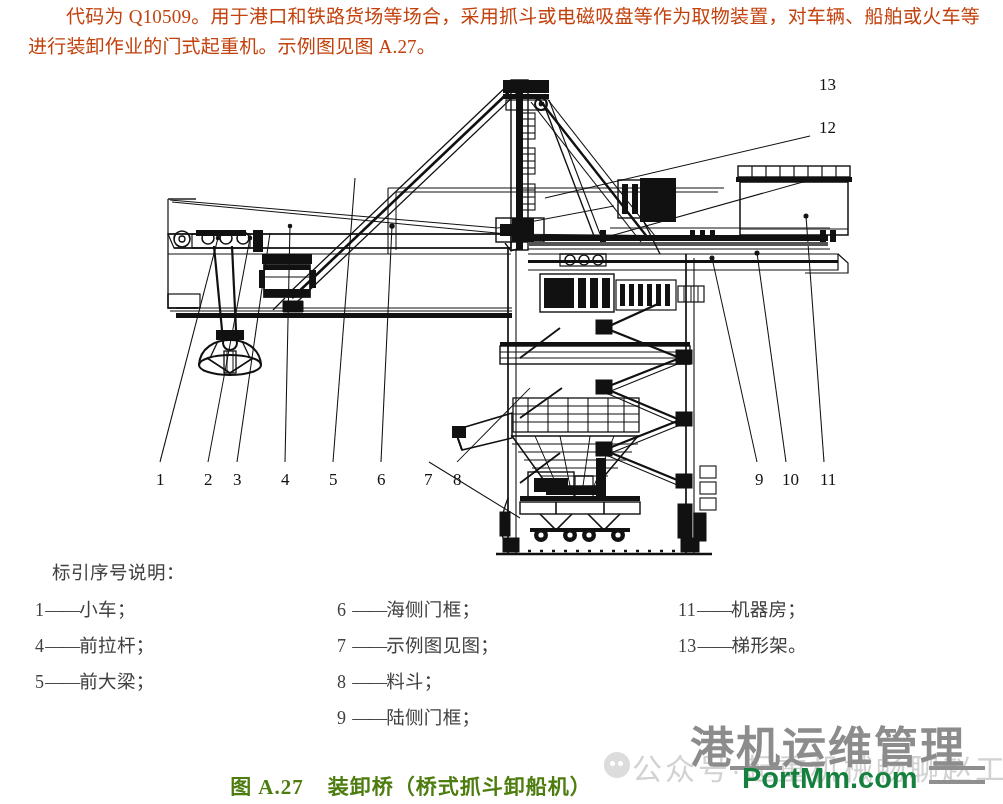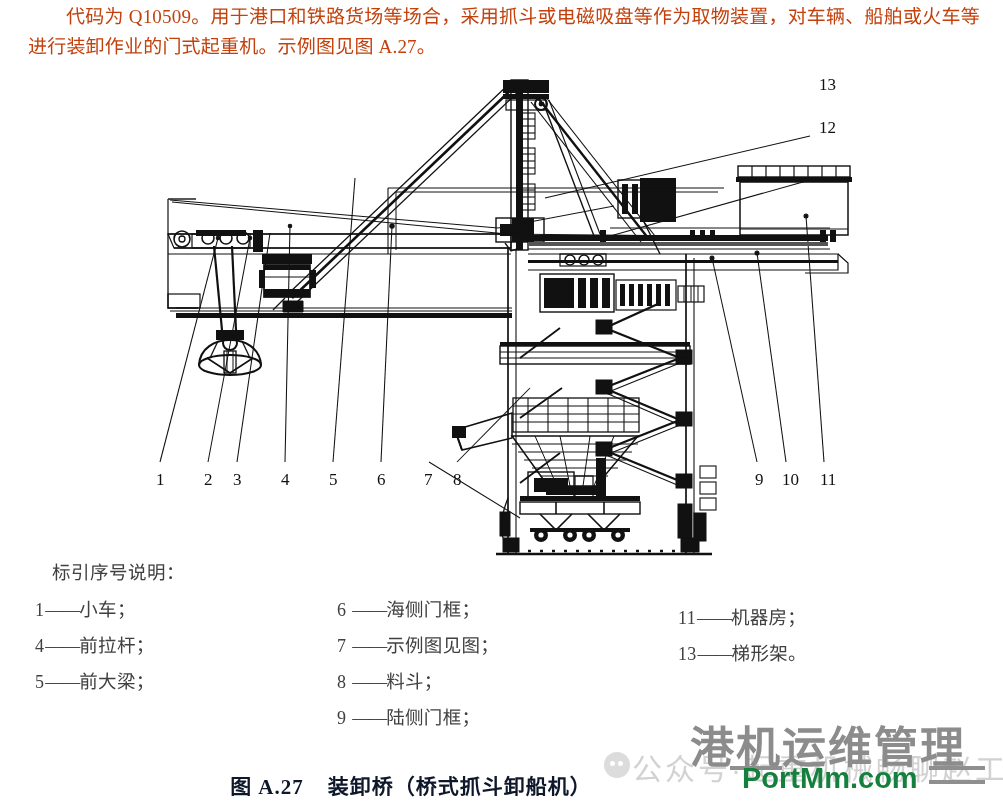--- a/index.html
+++ b/index.html
@@ -64,21 +64,21 @@
   }
   #legend-title {
     position: absolute;
     left: 52px;
     top: 6px;
     letter-spacing: 0.5px;
   }
   .legend-col { position: absolute; top: 40px; }
   #legend-col-1 { left: 35px; }
   #legend-col-2 { left: 337px; }
-  #legend-col-3 { left: 678px; margin-top: 8px; }
+  #legend-col-3 { left: 678px; }
   .legend-item {
     height: 36px;
     line-height: 36px;
     white-space: nowrap;
     letter-spacing: 0.3px;
   }
   .legend-item .num {
     font-family: "Liberation Serif", serif;
     font-size: 18px;
   }
@@ -90,21 +90,21 @@
   
   #caption {
     position: absolute;
     left: 0;
     top: 770px;
     width: 822px;
     text-align: center;
     font-size: 21px;
     font-weight: bold;
     letter-spacing: 1px;
-    color: #0f172a;
+    color: #4d7c0f;
   }
   #caption .capnum {
     font-family: "Liberation Serif", serif;
     padding: 0 14px 0 6px;
   }
   #caption .captitle { padding-left: 10px; }
 
   
   .wm {
     position: absolute;

